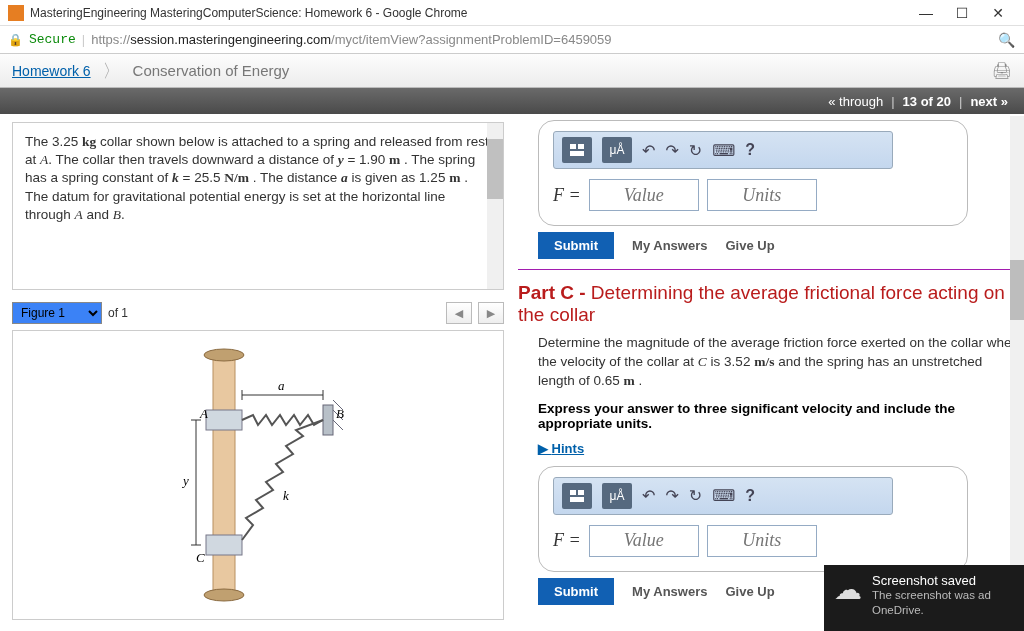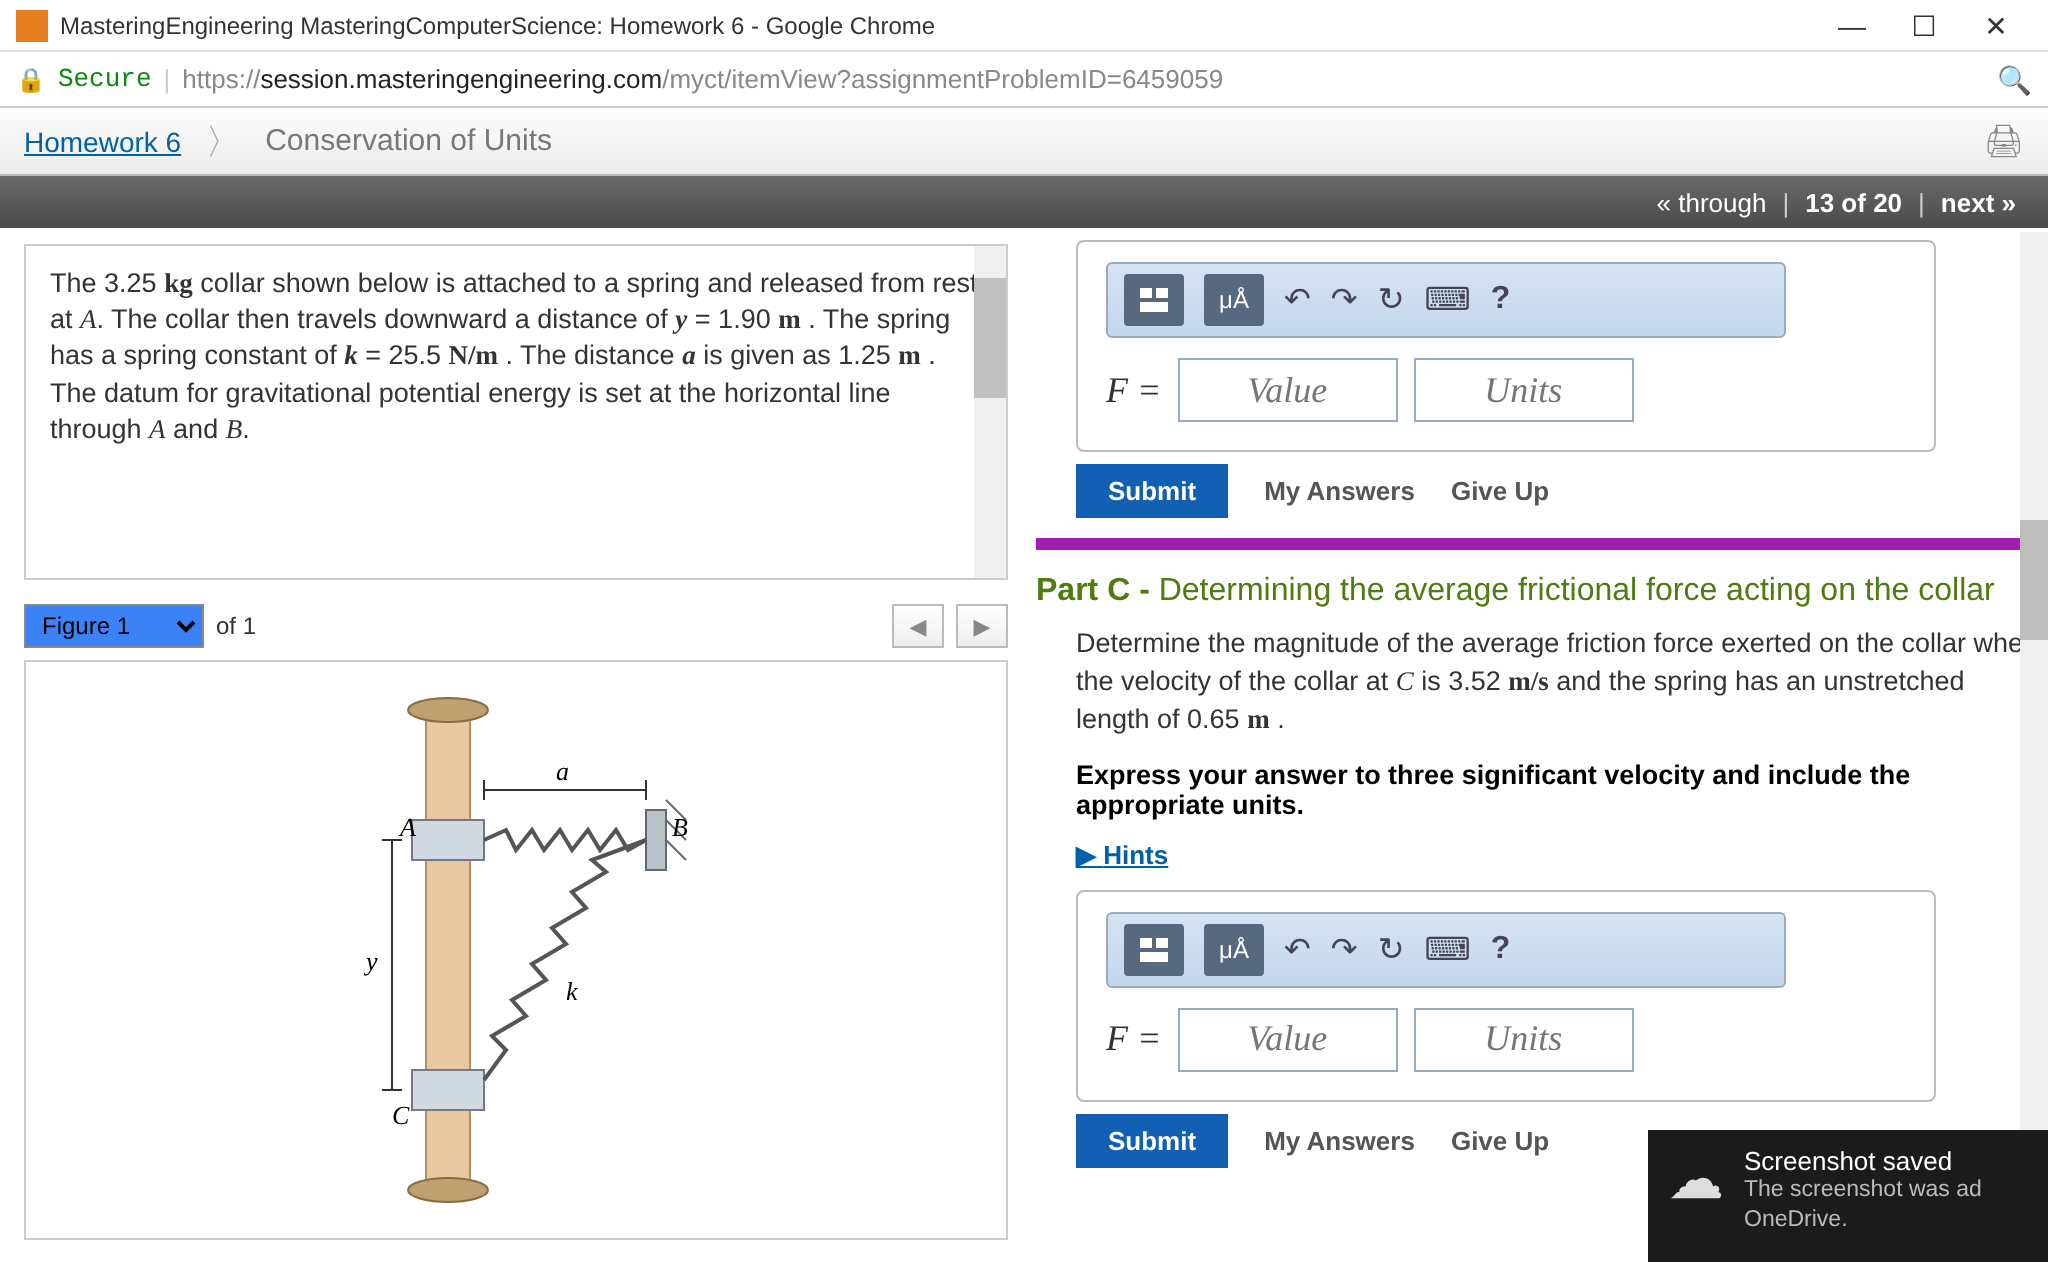--- a/index.html
+++ b/index.html
@@ -30,31 +30,31 @@
 .problem-text i { font-style: italic; font-family: 'Times New Roman', serif; }
 .scroll-ghost { position:absolute; right:0; top:0; bottom:0; width:16px; background:#f0f0f0; }
 .scroll-thumb { position:absolute; right:0; top:16px; width:16px; height:60px; background:#c0c0c0; }
 .fig-bar { display: flex; align-items: center; margin-top: 12px; gap: 6px; }
 .fig-select { border:1px solid #888; padding:2px 4px; font-size:12px; background:#3b82f6; width:90px; }
 .oftext { font-size:12px; color:#333;text-align:right; }
 .arrow-btn { width:26px; height:22px; border:1px solid #bbb; background:linear-gradient(#fff,#eee); color:#888; display:flex; align-items:center; justify-content:center; font-size:11px; }
 .fig-canvas { border:1px solid #ccc; height: 290px; margin-top:6px; display:flex; align-items:center; justify-content:center; }
 .fig-svg { width: 240px; height: 270px; }
 .right { flex:1; padding: 6px 4px 6px 8px; overflow-y:auto; position:relative; }
-.answer-box { border:1px solid #bbb; border-radius:4px; padding:10px 14px 14px 14px; margin-bottom:4px; background:#fff; }
+.answer-box { border:1px solid #bbb; border-radius:16px; padding:10px 14px 14px 14px; margin-bottom:4px; background:#fff; }
 .toolbar { background: linear-gradient(#d5e3f3,#c4d7ee); border:1px solid #9ab; border-radius:3px; padding:5px 8px; display:flex; align-items:center; gap:10px; margin-bottom:10px; width:340px; }
 .tb-btn { width:30px; height:26px; background:#56697f; border-radius:2px; display:flex; align-items:center; justify-content:center; color:#fff; font-size:12px; }
 .tb-icon { color:#445; font-size:16px; }
 .tb-q { color:#445; font-size:16px; font-weight:bold; }
 .feq { display:flex; align-items:center; gap:8px; font-family:'Times New Roman',serif; font-size:18px; color:#333; }
 .val-input { width:110px; height:32px; border:1px solid #95abc4; background:#fff; color:#9aa9b9; font-style:italic; font-family:'Times New Roman',serif; font-size:18px; text-align:center; }
 .btnrow { display:flex; align-items:center; gap:18px; margin-top:6px; }
 .submit-btn { background:#1160b3; color:#fff; border:none; padding:6px 16px; font-weight:bold; font-size:13px; }
 .linkish { color:#555; font-size:13px; font-weight:bold; }
-.part-hdr { font-size:16px; color:#4d7c0f; margin:10px 0 8px 0; border-top: 6px solid #a21caf; padding-top:12px;}
+.part-hdr { font-size:19px; color:#b91c1c; margin:10px 0 8px 0; border-top: 1px solid #a21caf; padding-top:12px;}
 .part-hdr b { font-weight:bold; }
 .part-body { color:#333; font-size:13.5px; line-height:1.4; margin-bottom:10px; padding-left:20px; }
 .serif { font-family:'Times New Roman',serif; }
 .express { font-weight:bold; margin:8px 0 10px 0; font-size:13.5px; padding-left:20px;}
 .hints { color:#0060aa; font-weight:bold; text-decoration:underline; font-size:13px; margin-bottom:10px; display:inline-block; margin-left:20px; }
 .hints::before { content:"▶ "; color:#0060aa; }
 .provide { color:#0060aa; text-decoration:underline; font-size:13px; float:right; margin-right:20px; margin-top:4px;}
 .toast { position:absolute; right:0; bottom:0; width:200px; height:66px; background:#1b1b1b; color:#fff; padding:8px 10px; display:flex; gap:10px; }
 .cloud { font-size:28px; color:#ddd; }
 .toast-title { font-size:13px; color:#fff; }
@@ -79,21 +79,21 @@
   <span style="color:#ccc;margin-right:6px">|</span>
   <span>
     <span class="url-inactive">https://</span><span class="url-active">session.masteringengineering.com</span><span class="url-inactive">/myct/itemView?assignmentProblemID=6459059</span>
   </span>
   <span class="zoom-icon">🔍</span>
 </div>
 
 <div class="breadcrumb-bar">
   <a class="bc-link">Homework 6</a>
   <span class="bc-chev">〉</span>
-  <span class="bc-title">Conservation of Units</span>
+  <span class="bc-title">Conservation of Energy</span>
   <span class="print-icon">🖨</span>
 </div>
 
 <div class="navstrip">
   <span>« through</span>
   <span class="sep">|</span>
   <span class="strong">13 of 20</span>
   <span class="sep">|</span>
   <span class="strong">next »</span>
 </div>

